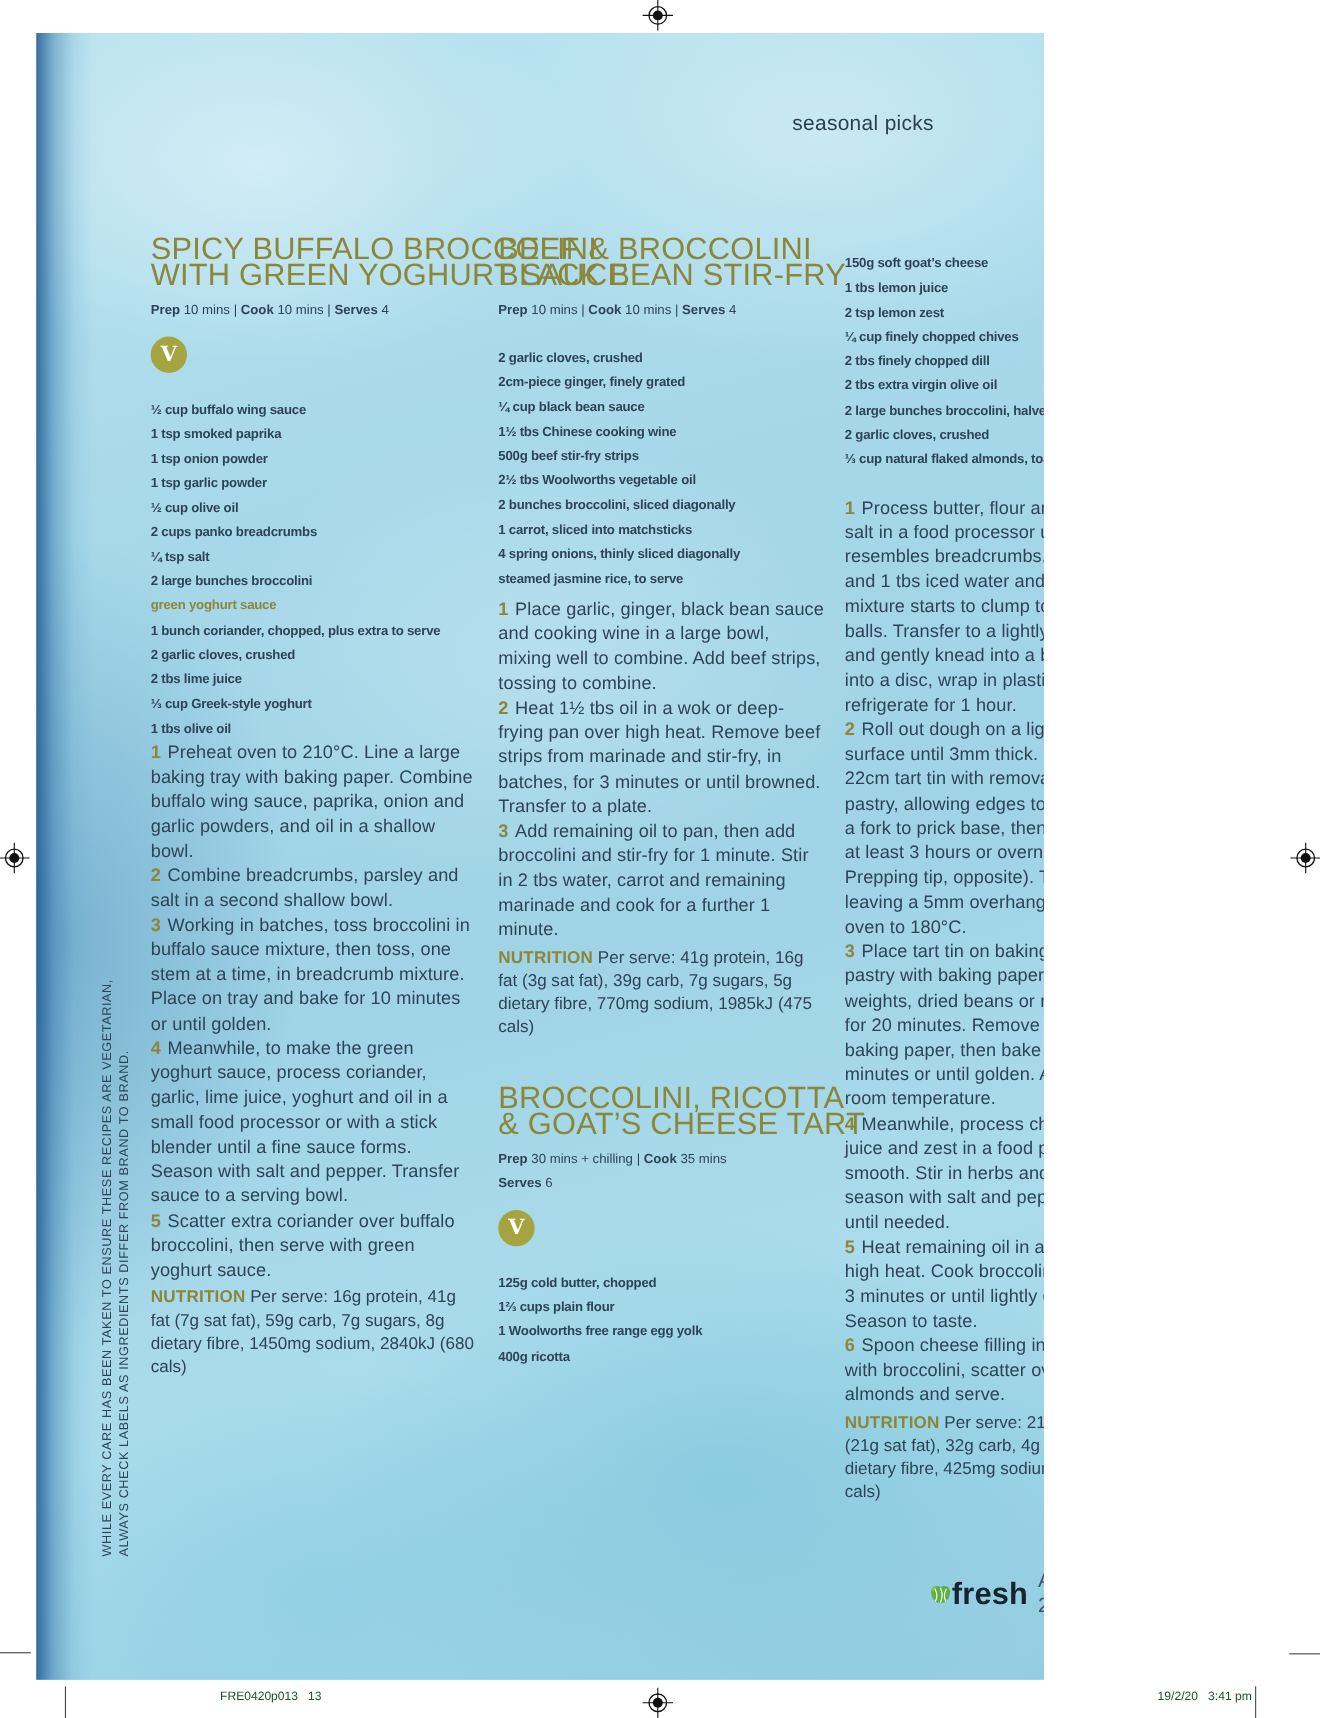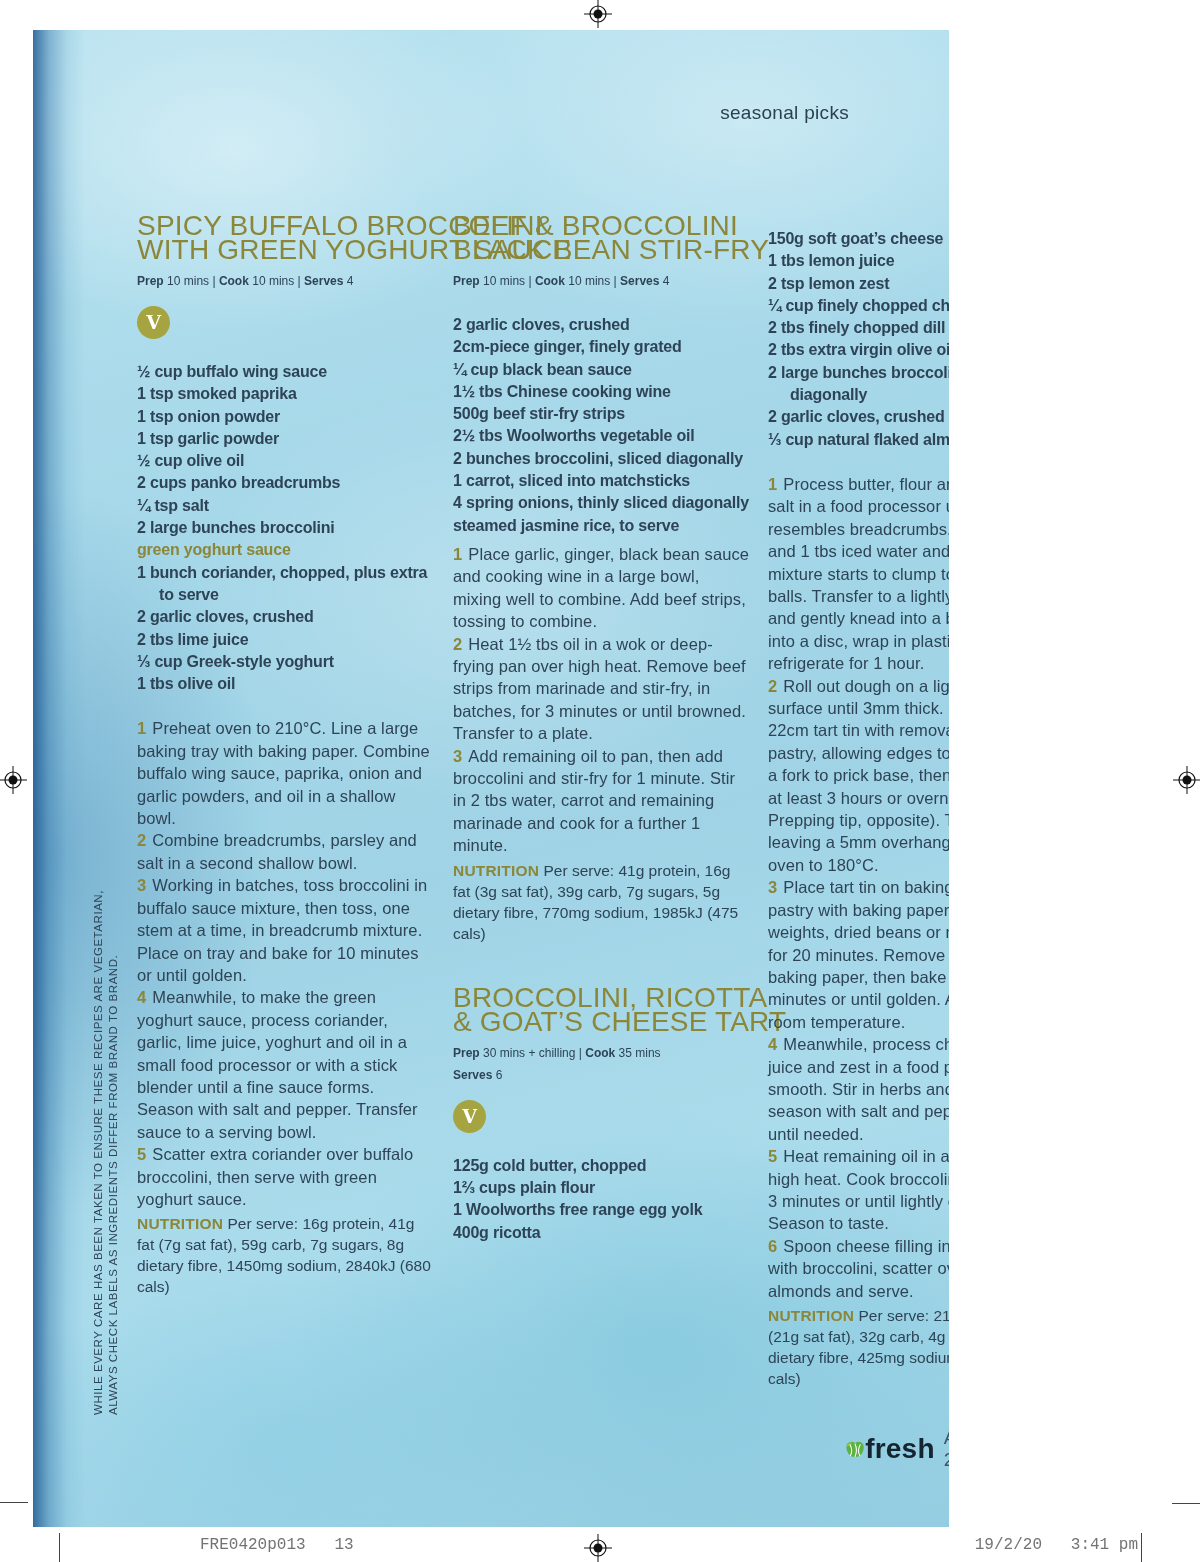--- a/index.html
+++ b/index.html
@@ -35,25 +35,25 @@
     letter-spacing:.2px;white-space:nowrap;}
   .meta{margin-top:8px;font-size:12px;color:#2e4456;white-space:nowrap;line-height:22px;}
   .meta b{font-weight:bold;}
   .vbadge{
     margin-top:14px;width:33px;height:33px;border-radius:50%;background:#a5a440;
     color:#ffffff;font-family:"DejaVu Serif", serif;font-weight:bold;font-size:19px;
     text-align:center;line-height:33px;
   }
   .ing-list{margin-top:22px;}
   .ing{
-    font-size:16px;font-weight:bold;color:#2e4456;line-height:22.3px;
+    font-size:12px;font-weight:bold;color:#2e4456;line-height:22.3px;
     letter-spacing:-0.2px;padding-left:22px;text-indent:-22px;
   }
   .ing.sub{color:#8c8639;}
-  .steps{margin-top:22px;}
+  .steps{margin-top:0;}
   .col2 .steps{margin-top:6px;}
   .col3 .steps{margin-top:22px;}
   .step{font-size:16.5px;color:#2e4456;line-height:22.4px;letter-spacing:.1px;}
   .step .n{font-weight:bold;color:#8c8639;margin-right:6px;}
   .nutrition{margin-top:3px;font-size:15.5px;color:#2e4456;line-height:21px;}
   .nutrition .nl{font-weight:bold;color:#8c8639;letter-spacing:.2px;}
   .r2-title{margin-top:42px;}
   .serves-line{margin-top:0;}
   
   .footer{position:absolute;left:812px;top:1402px;height:34px;display:flex;align-items:center;}
@@ -62,21 +62,21 @@
   .pagenum{font-size:19px;font-weight:bold;color:#16242f;margin-left:30px;}
   
   .disclaimer{
     position:absolute;left:58px;top:1385px;width:505px;
     transform:rotate(-90deg);transform-origin:0 0;
     font-size:11.5px;letter-spacing:.55px;color:#2e4456;line-height:15px;white-space:nowrap;
   }
   
   .regmark{position:absolute;width:28px;height:28px;}
   .cropline{position:absolute;background:#444;}
-  .printinfo{position:absolute;top:1536px;font-size:16px;color:#737373;white-space:pre;font-family:Liberation Mono, monospace;}
+  .printinfo{position:absolute;top:1536px;font-size:11px;color:#14532d;white-space:pre;}
   .printinfo.left{left:200px;}
   .printinfo.right{right:62px;}
 </style>
 </head>
 <body>
 
 <div class="page">
 
   <div class="seasonal">seasonal picks</div>
 

